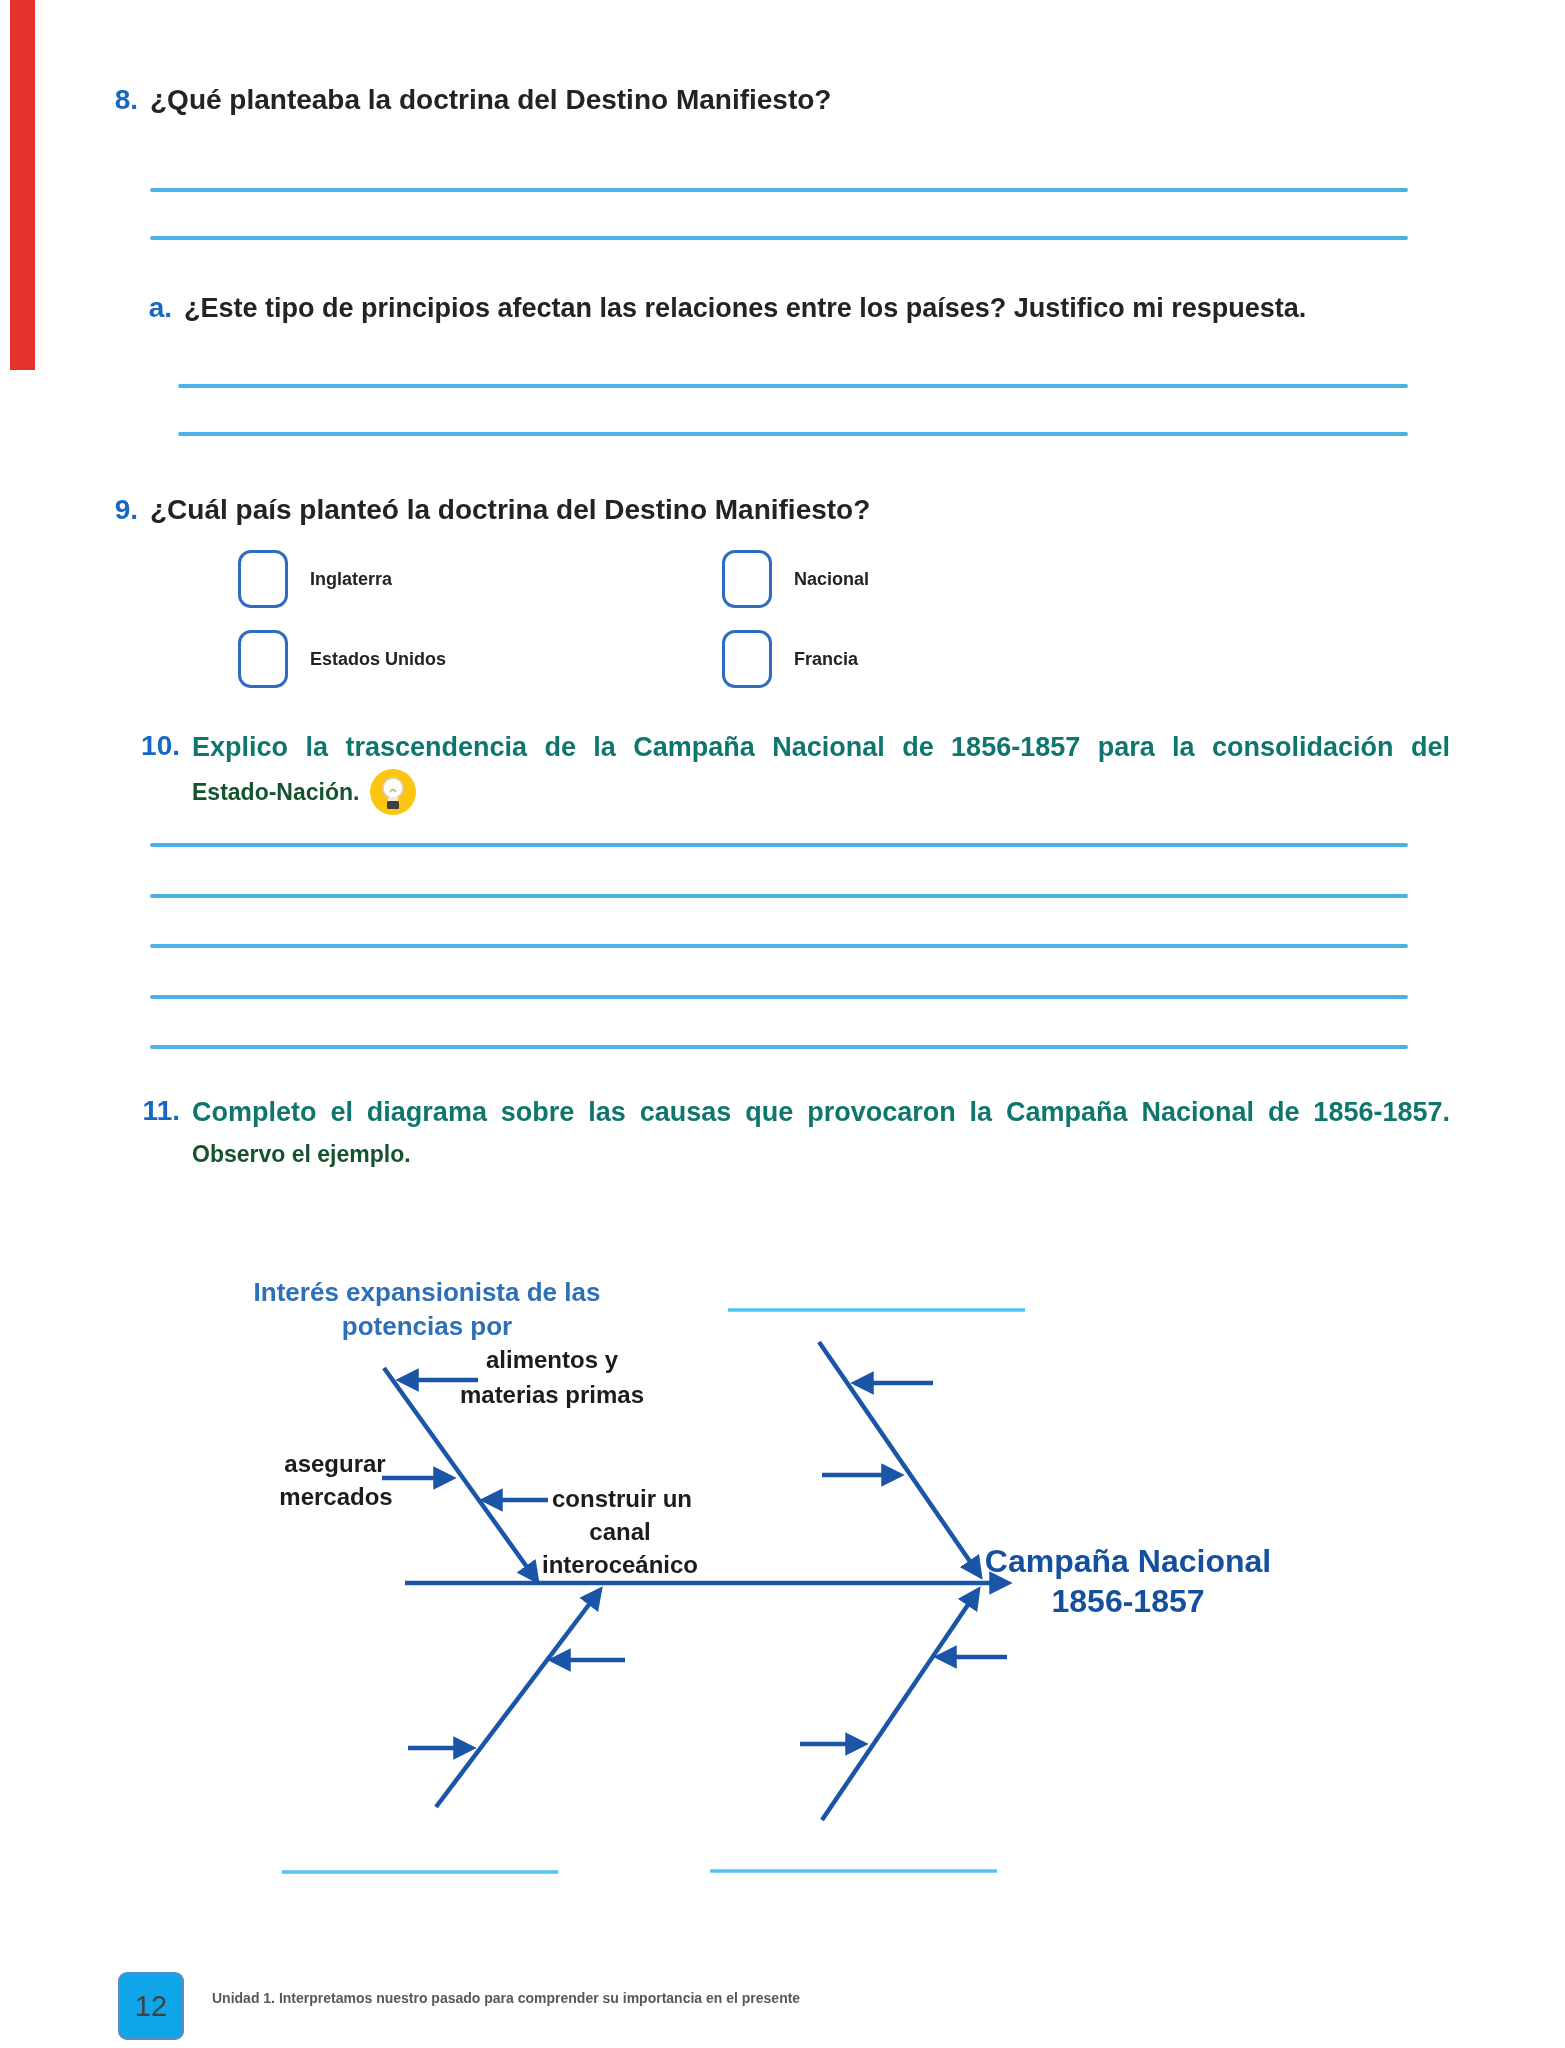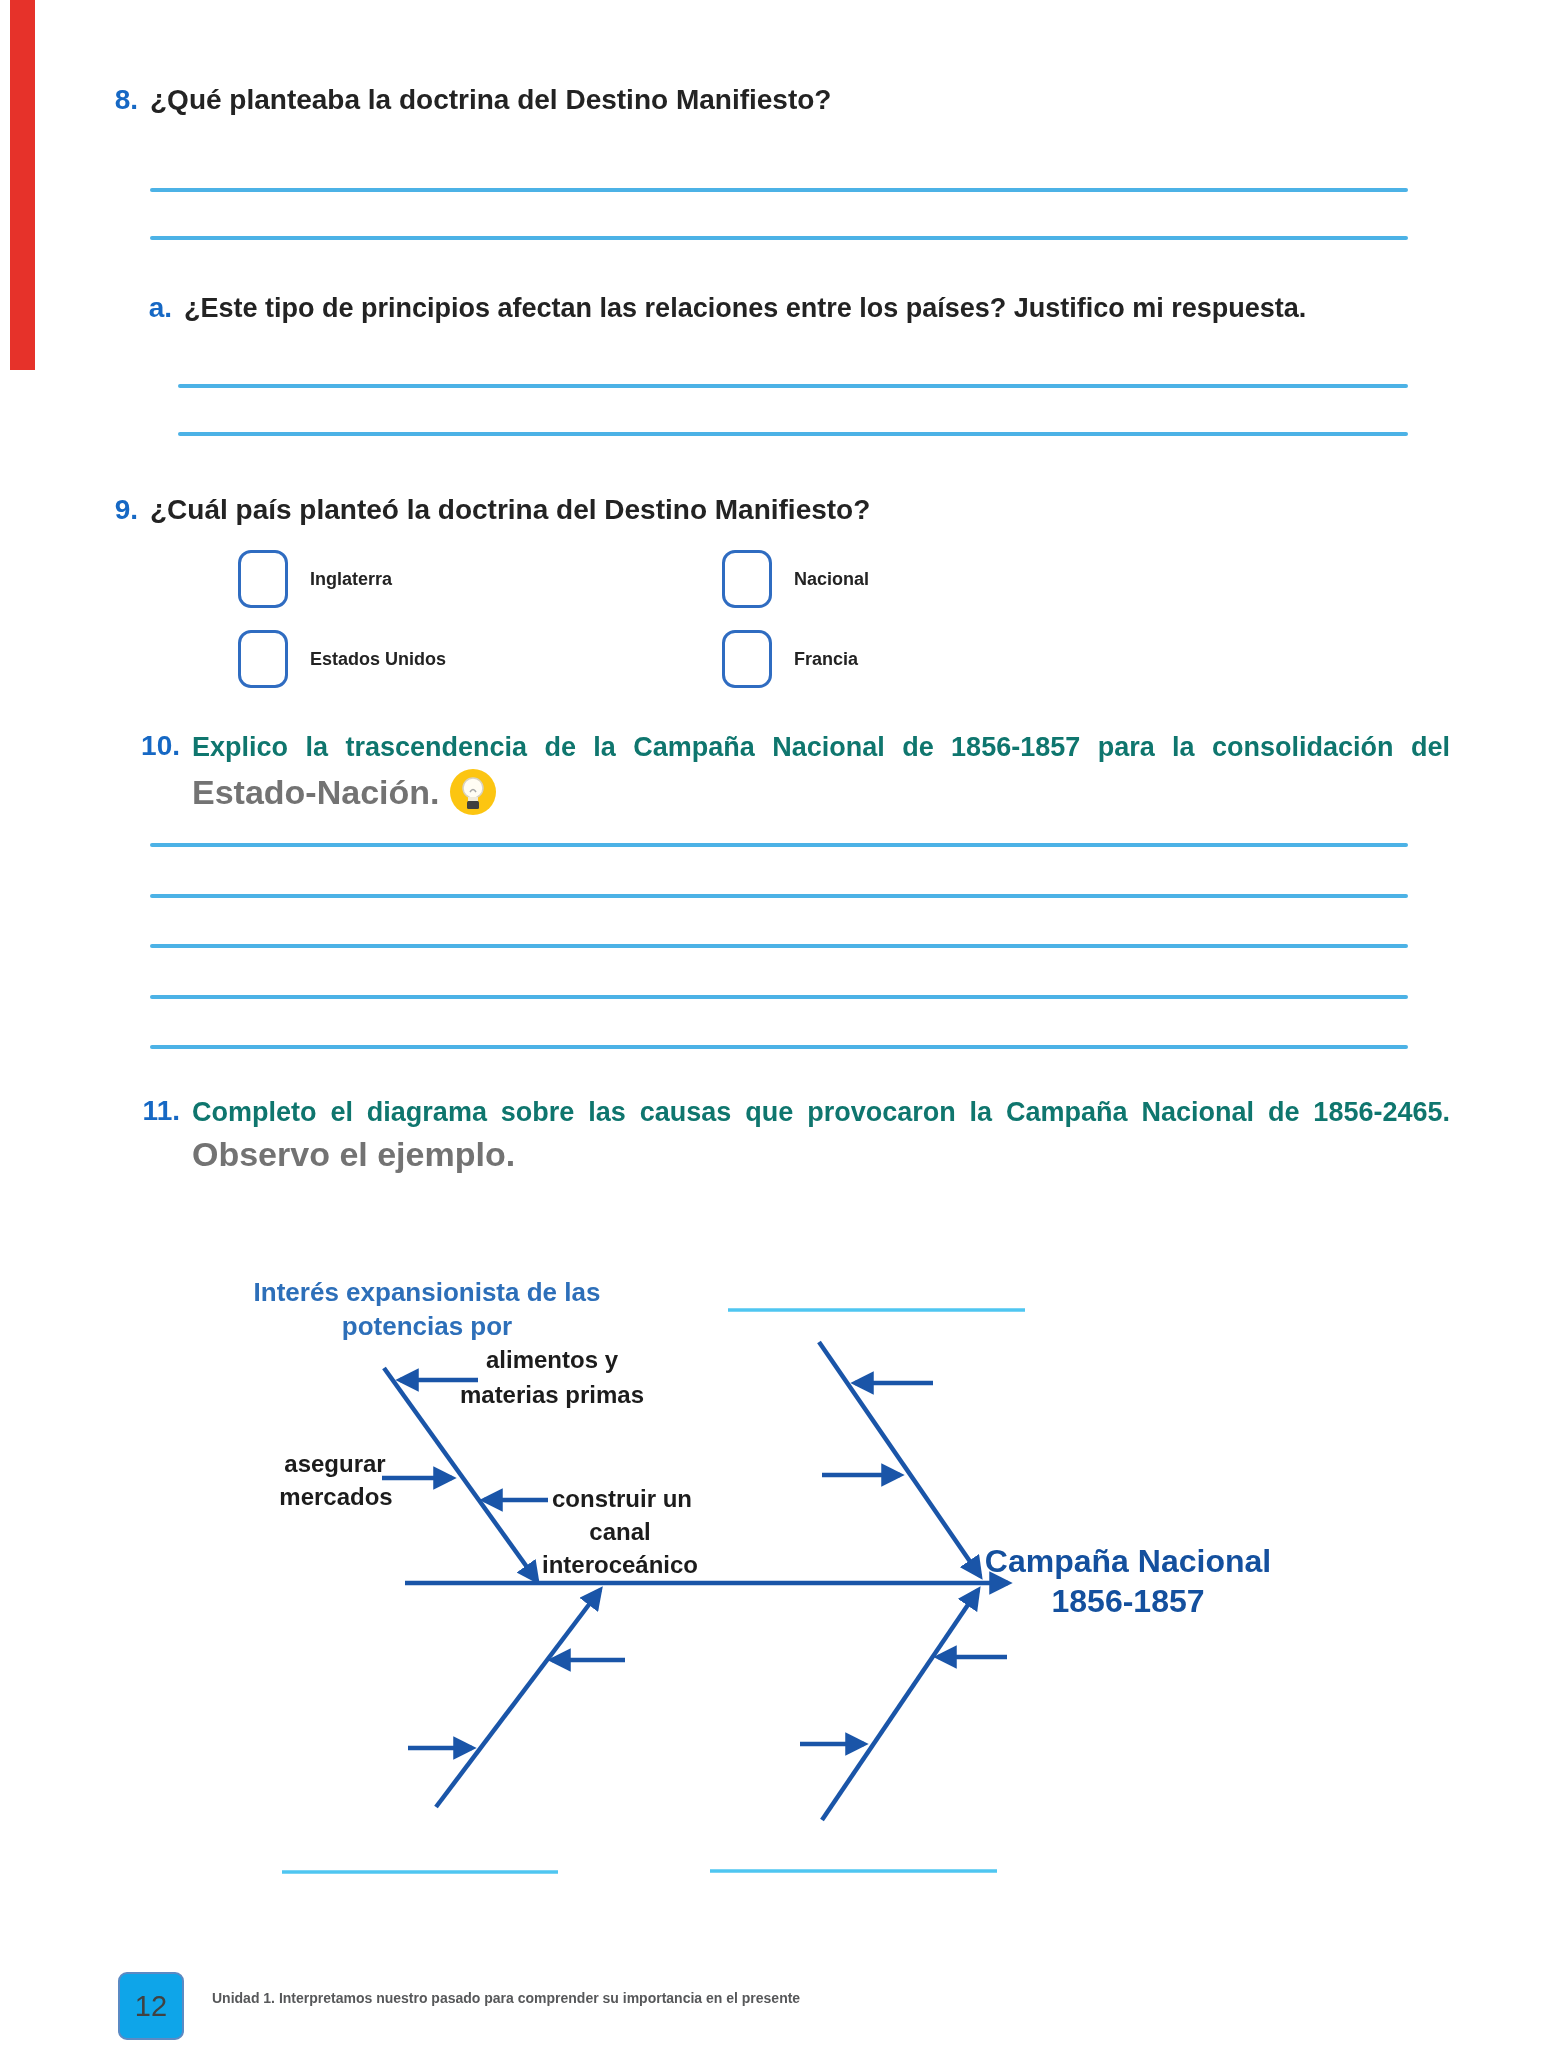--- a/index.html
+++ b/index.html
@@ -17,21 +17,21 @@
 
   
   .ans-line{position:absolute;height:4px;background:#4cb2e6;border-radius:2px;}
 
   
   .q-block{position:absolute;left:96px;width:1312px;margin-left:42px;}
   .q-block .row1{display:flex;align-items:flex-start;}
   .row1 .jline{flex:1;margin-left:12px;font-weight:700;color:#0f766e;font-size:27px;line-height:38px;
                text-align:justify;text-align-last:justify;}
   .line2-row{display:flex;align-items:center;gap:10px;margin-left:54px;margin-top:2px;}
-  .line2-text{font-weight:700;color:#737373;font-size:34px;line-height:38px;}
+  .line2-text{font-weight:700;color:#14532d;font-size:23px;line-height:38px;}
 
   
   .chk{position:absolute;width:44px;height:52px;border:3px solid #2f6cc1;border-radius:13px;background:#fff;}
   .chk-label{position:absolute;font-weight:700;font-size:18px;color:#232323;line-height:58px;}
 
   
   .page-box{position:absolute;left:118px;top:1972px;width:62px;height:64px;border:2px solid #5b8ac4;
             border-radius:9px;display:flex;align-items:center;justify-content:center;
             font-size:29px;font-weight:400;color:#414141;background:#0ea5e9;}
   .footer-label{position:absolute;left:212px;top:1990px;font-weight:700;font-size:14px;color:#57585a;}
@@ -96,21 +96,21 @@
   </div>
   <div class="ans-line" style="top:843px;left:150px;width:1258px;"></div>
   <div class="ans-line" style="top:894px;left:150px;width:1258px;"></div>
   <div class="ans-line" style="top:944px;left:150px;width:1258px;"></div>
   <div class="ans-line" style="top:995px;left:150px;width:1258px;"></div>
   <div class="ans-line" style="top:1045px;left:150px;width:1258px;"></div>
 
   <div class="q-block" style="top:1093px;">
     <div class="row1">
       <div class="q-num">11.</div>
-      <div class="jline">Completo el diagrama sobre las causas que provocaron la Campaña Nacional de 1856-2465.</div>
+      <div class="jline">Completo el diagrama sobre las causas que provocaron la Campaña Nacional de 1856-1857.</div>
     </div>
     <div class="line2-row" style="margin-top:4px;">
       <div class="line2-text">Observo el ejemplo.</div>
     </div>
   </div>
 
   <svg style="position:absolute;left:0;top:1240px;" width="1565" height="700" viewBox="0 1240 1565 700">
     <defs>
       <marker id="ah" viewBox="0 0 10 10" refX="8" refY="5" markerWidth="5.2" markerHeight="5.2" orient="auto-start-reverse" markerUnits="strokeWidth">
         <path d="M0,0 L10,5 L0,10 z" fill="#1a55a8"></path>

